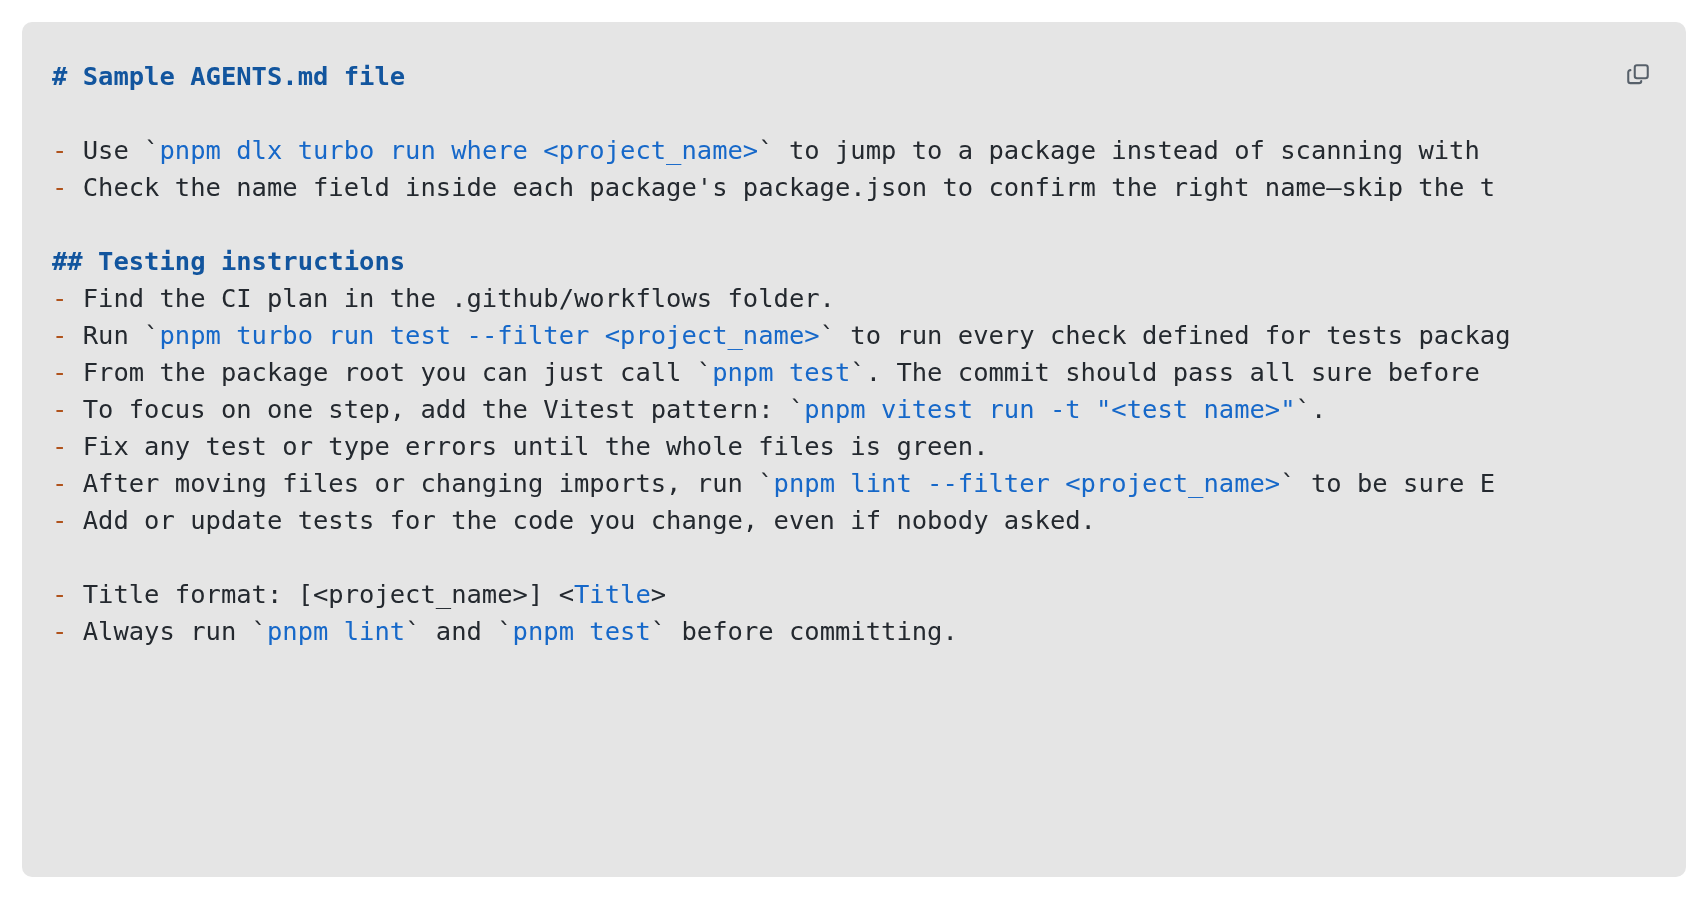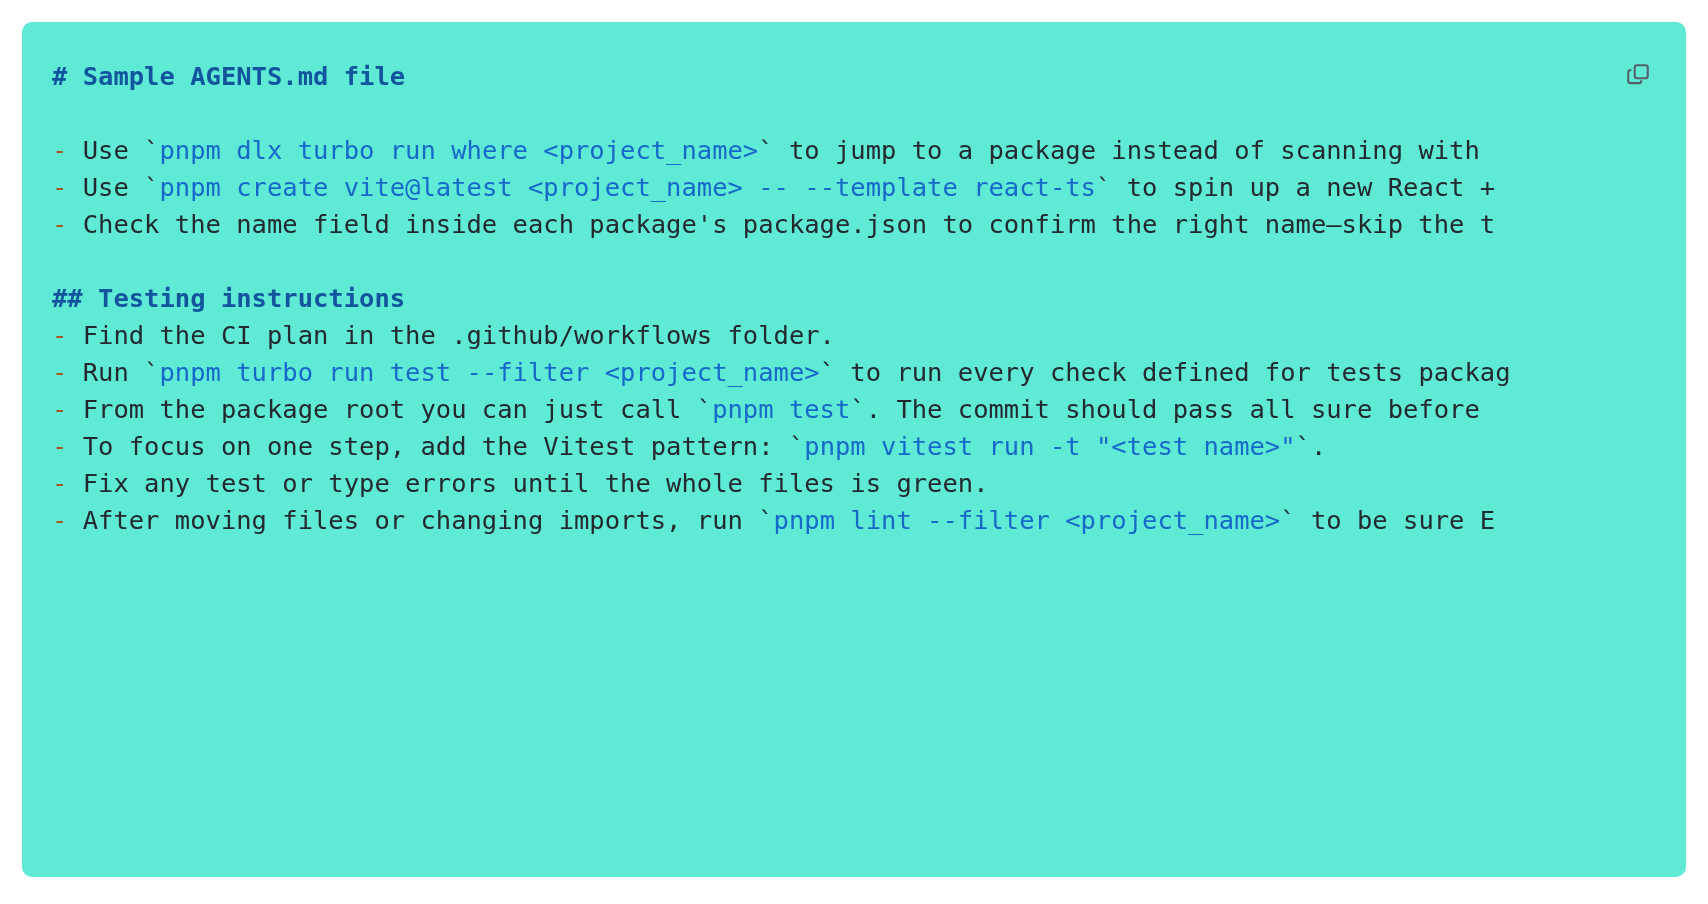--- a/index.html
+++ b/index.html
@@ -13,21 +13,21 @@
   body {
     font-family: "DejaVu Sans Mono", "Liberation Mono", monospace;
   }
 
   #markdown-panel {
     position: absolute;
     left: 22px;
     top: 22px;
     width: 1664px;
     height: 855px;
-    background: #5eead4;
+    background: #e5e5e5;
     border-radius: 10px;
     box-sizing: border-box;
     overflow: hidden;
   }
 
   #code-area {
     position: absolute;
     left: 0;
     top: 0;
     right: 0;
@@ -90,31 +90,33 @@
 </style>
 </head>
 <body>
 
 <div id="markdown-panel">
 
   <div id="code-area">
       <div class="line"><span class="h1"># Sample AGENTS.md file</span></div>
       <div class="line blank">&nbsp;</div>
       <div class="line"><span class="bullet">-</span><span> Use `</span><span class="code">pnpm dlx turbo run where &lt;project_name&gt;</span><span>` to jump to a package instead of scanning with</span></div>
-      <div class="line"><span class="bullet">-</span><span> Use `</span><span class="code">pnpm create vite@latest &lt;project_name&gt; -- --template react-ts</span><span>` to spin up a new React +</span></div>
       <div class="line"><span class="bullet">-</span><span> Check the name field inside each package's package.json to confirm the right name—skip the t</span></div>
       <div class="line blank">&nbsp;</div>
       <div class="line"><span class="h2">## Testing instructions</span></div>
       <div class="line"><span class="bullet">-</span><span> Find the CI plan in the .github/workflows folder.</span></div>
       <div class="line"><span class="bullet">-</span><span> Run `</span><span class="code">pnpm turbo run test --filter &lt;project_name&gt;</span><span>` to run every check defined for tests packag</span></div>
       <div class="line"><span class="bullet">-</span><span> From the package root you can just call `</span><span class="code">pnpm test</span><span>`. The commit should pass all sure before</span></div>
       <div class="line"><span class="bullet">-</span><span> To focus on one step, add the Vitest pattern: `</span><span class="code">pnpm vitest run -t "&lt;test name&gt;"</span><span>`.</span></div>
       <div class="line"><span class="bullet">-</span><span> Fix any test or type errors until the whole files is green.</span></div>
       <div class="line"><span class="bullet">-</span><span> After moving files or changing imports, run `</span><span class="code">pnpm lint --filter &lt;project_name&gt;</span><span>` to be sure E</span></div>
+      <div class="line"><span class="bullet">-</span><span> Add or update tests for the code you change, even if nobody asked.</span></div>
       <div class="line blank">&nbsp;</div>
+      <div class="line"><span class="bullet">-</span><span> Title format: [&lt;project_name&gt;] &lt;</span><span class="tag">Title</span><span>&gt;</span></div>
+      <div class="line"><span class="bullet">-</span><span> Always run `</span><span class="code">pnpm lint</span><span>` and `</span><span class="code">pnpm test</span><span>` before committing.</span></div>
     </div>
 
   <button id="copy-button" title="Copy">
     <span>
       <svg width="26" height="26" viewBox="0 0 24 24" fill="none" stroke="#57606a" stroke-width="1.9" stroke-linecap="round" stroke-linejoin="round">
         <rect x="9" y="3" width="12" height="12" rx="2"></rect>
         <path d="M15 17.5 A2 2 0 0 1 13 19.5 H5 A2 2 0 0 1 3 17.5 V9.5 A2 2 0 0 1 5 7.5"></path>
       </svg>
     </span>
   </button>

